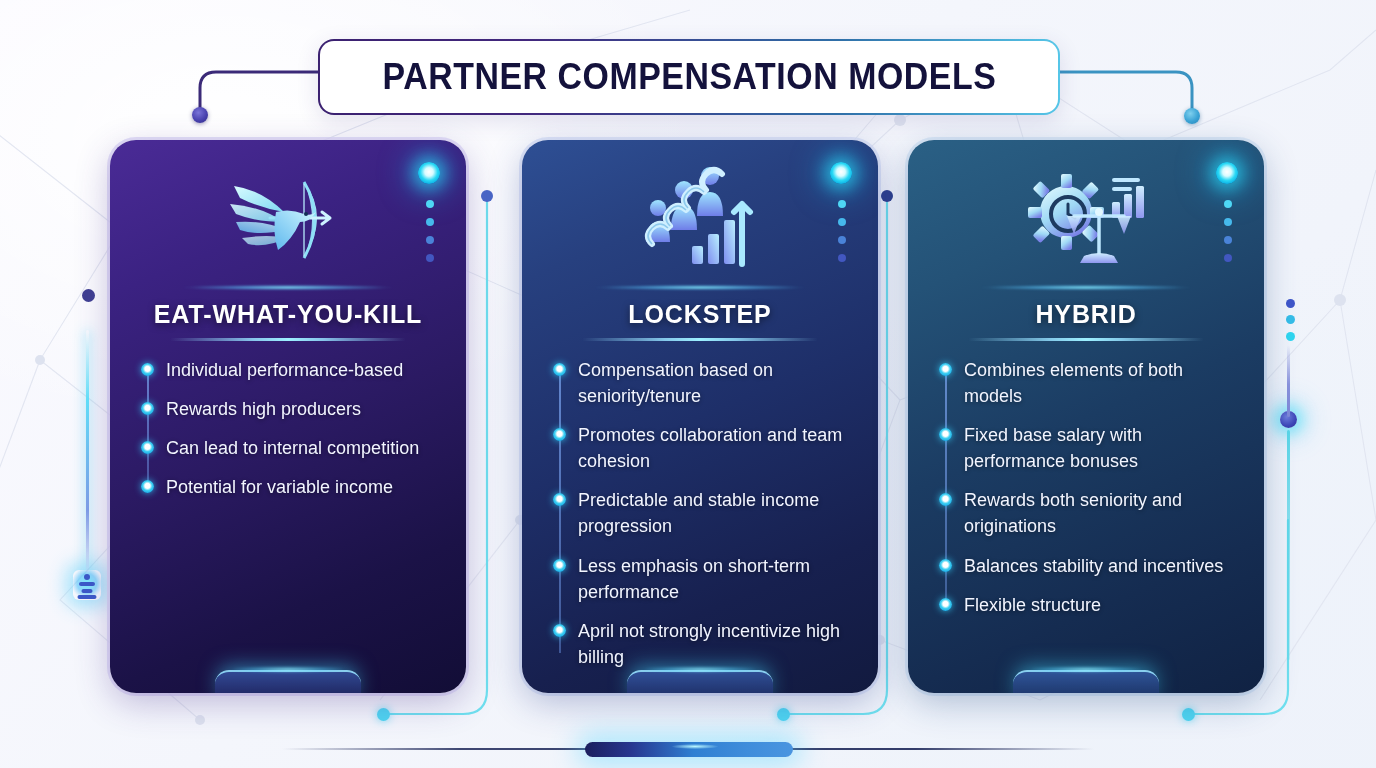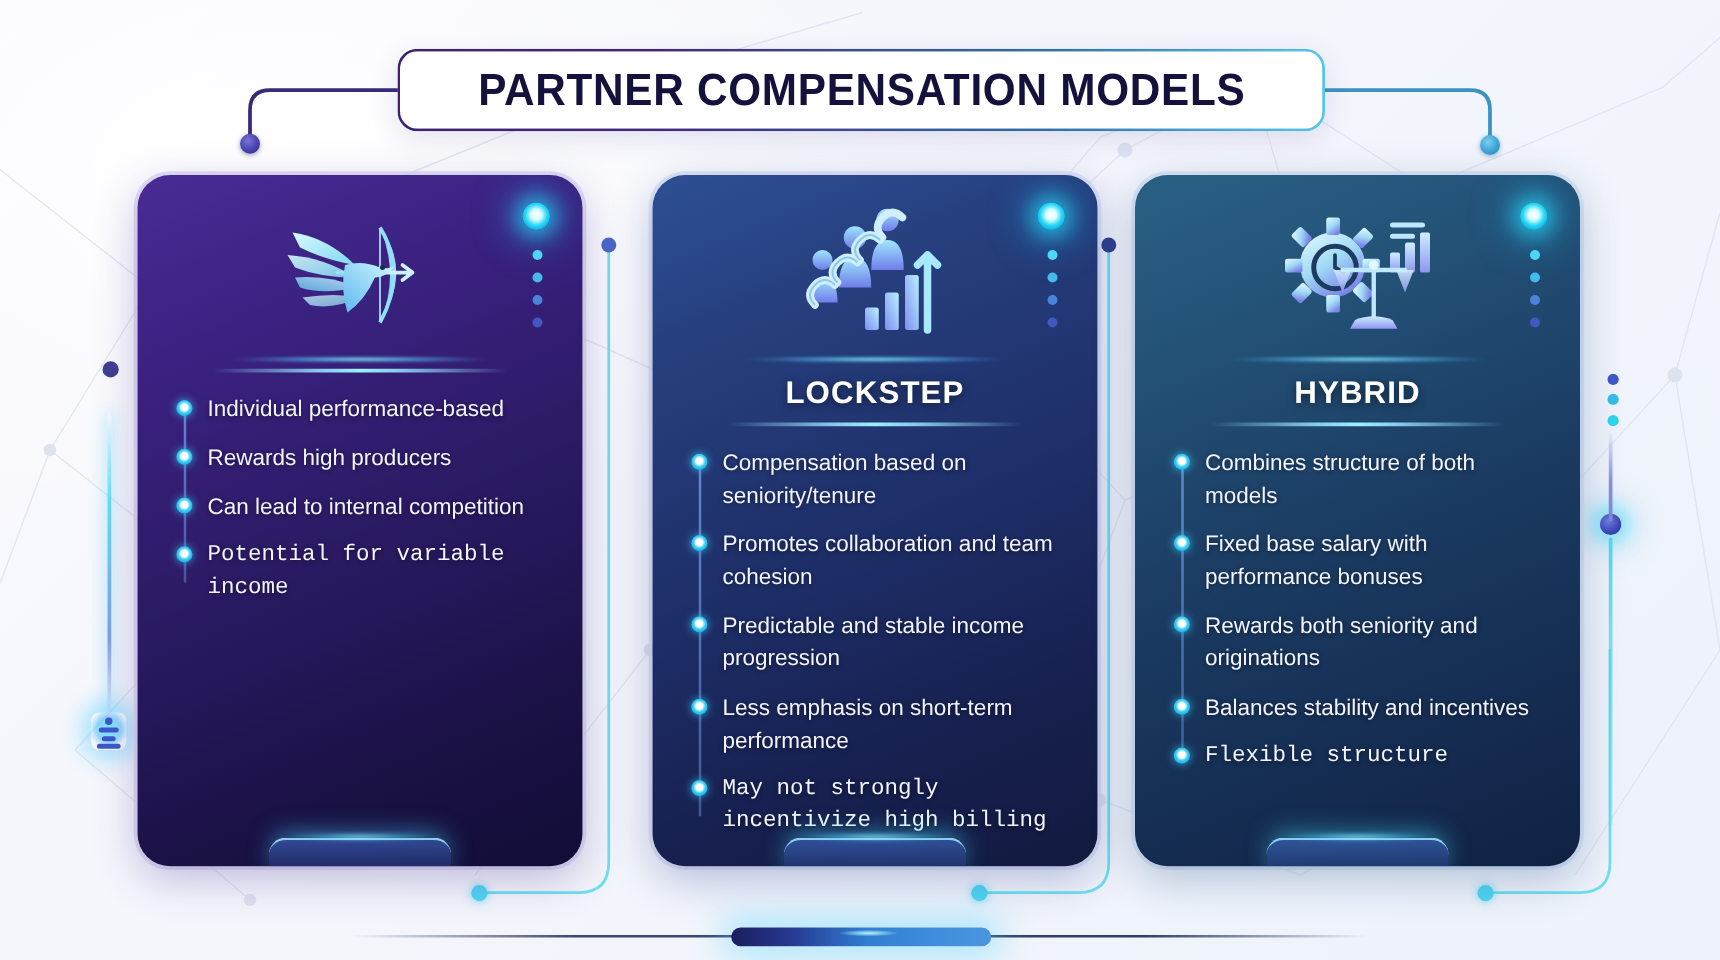--- a/index.html
+++ b/index.html
@@ -18,21 +18,21 @@
       radial-gradient(ellipse 700px 420px at 16% 18%, #ffffff 0%, rgba(255,255,255,0) 70%),
       radial-gradient(ellipse 760px 500px at 88% 78%, #eef3fb 0%, rgba(238,243,251,0) 72%),
       linear-gradient(135deg, #fbfaff 0%, #f4f6fc 45%, #eef2fa 100%);
   }
   #bg-net { position: absolute; inset: 0; }
 
   
   .title-pill {
     position: absolute;
     left: 318px; top: 39px;
-    width: 742px; height: 66px;
+    width: 742px; height: 76px;
     background: #ffffff;
     border-radius: 16px;
     border: 2px solid transparent;
     background-image:
       linear-gradient(#ffffff, #ffffff),
       linear-gradient(90deg, #3b2170 0%, #42277d 28%, #2f6fa8 70%, #56c6e8 100%);
     background-origin: border-box;
     background-clip: padding-box, border-box;
     box-shadow: 0 6px 22px rgba(60,50,120,.13);
     display: flex; align-items: center; justify-content: center;
@@ -143,21 +143,21 @@
   }
   .bullets li {
     position: relative;
     padding-left: 26px;
     margin-bottom: 13px;
     color: #f2f5ff;
     font-size: 18px;
     line-height: 1.45;
     text-shadow: 0 1px 4px rgba(0,0,0,.45);
   }
-  .bullets li:last-child { margin-bottom: 0; font-family: Liberation Mono, monospace; }
+  .bullets li:last-child { margin-bottom: 0; }
   .bullets li::before {
     content: "";
     position: absolute;
     left: 1px; top: 6px;
     width: 13px; height: 13px;
     border-radius: 50%;
     background: radial-gradient(circle at 50% 45%, #ffffff 0%, #ffffff 26%, #3fd0f2 48%, #18a9e6 76%, #1283c9 100%);
     box-shadow: 0 0 7px rgba(50,200,245,.85);
   }
 
@@ -389,20 +389,21 @@
       <path d="M4 40 Q34 42 58 58 Q30 58 10 50 Z" fill="url(#g1a)" opacity=".9"></path>
       <path d="M10 58 Q38 56 60 66 Q32 72 14 66 Z" fill="url(#g1b)" opacity=".85"></path>
       <path d="M16 74 Q42 70 62 74 Q40 84 22 80 Z" fill="url(#g1a)" opacity=".75"></path>
 
       <path d="M50 48 Q64 44 78 50 Q86 52 90 48 Q84 58 74 58 Q66 76 52 86 Q46 68 50 48 Z" fill="url(#g1b)"></path>
       <circle cx="80" cy="50" r="2" fill="#123055"></circle>
     </svg>
     <span class="icon-glow-line"></span>
   </div>
 
+  <h2 class="card-title">EAT-WHAT-YOU-KILL</h2>
   <div class="title-rule"></div>
 
   <ul class="bullets">
     <li>Individual performance-based</li>
     <li>Rewards high producers</li>
     <li>Can lead to internal competition</li>
     <li>Potential for variable income</li>
   </ul>
 
   <div class="card-bottom-bar"></div>
@@ -459,21 +460,21 @@
   </div>
 
   <h2 class="card-title">LOCKSTEP</h2>
   <div class="title-rule"></div>
 
   <ul class="bullets">
     <li>Compensation based on seniority/tenure</li>
     <li>Promotes collaboration and team cohesion</li>
     <li>Predictable and stable income progression</li>
     <li>Less emphasis on short-term performance</li>
-    <li>May not strongly incentivize high billing</li>
+    <li>April not strongly incentivize high billing</li>
   </ul>
 
   <div class="card-bottom-bar"></div>
 </section>
 
 <section class="card card-3">
   <div class="status-dot"></div>
   <div class="mini-dots">
       <i></i>
       <i></i>
@@ -528,21 +529,21 @@
       <path d="M93 52 L107 52 L100 70 Z" fill="url(#g3b)" opacity=".9"></path>
       <path d="M60 92 Q75 86 90 92 L94 99 L56 99 Z" fill="url(#g3b)"></path>
     </svg>
     <span class="icon-glow-line"></span>
   </div>
 
   <h2 class="card-title">HYBRID</h2>
   <div class="title-rule"></div>
 
   <ul class="bullets">
-    <li>Combines structure of both models</li>
+    <li>Combines elements of both models</li>
     <li>Fixed base salary with performance bonuses</li>
     <li>Rewards both seniority and originations</li>
     <li>Balances stability and incentives</li>
     <li>Flexible structure</li>
   </ul>
 
   <div class="card-bottom-bar"></div>
 </section>
 
 <div class="bottom-rule"></div>

